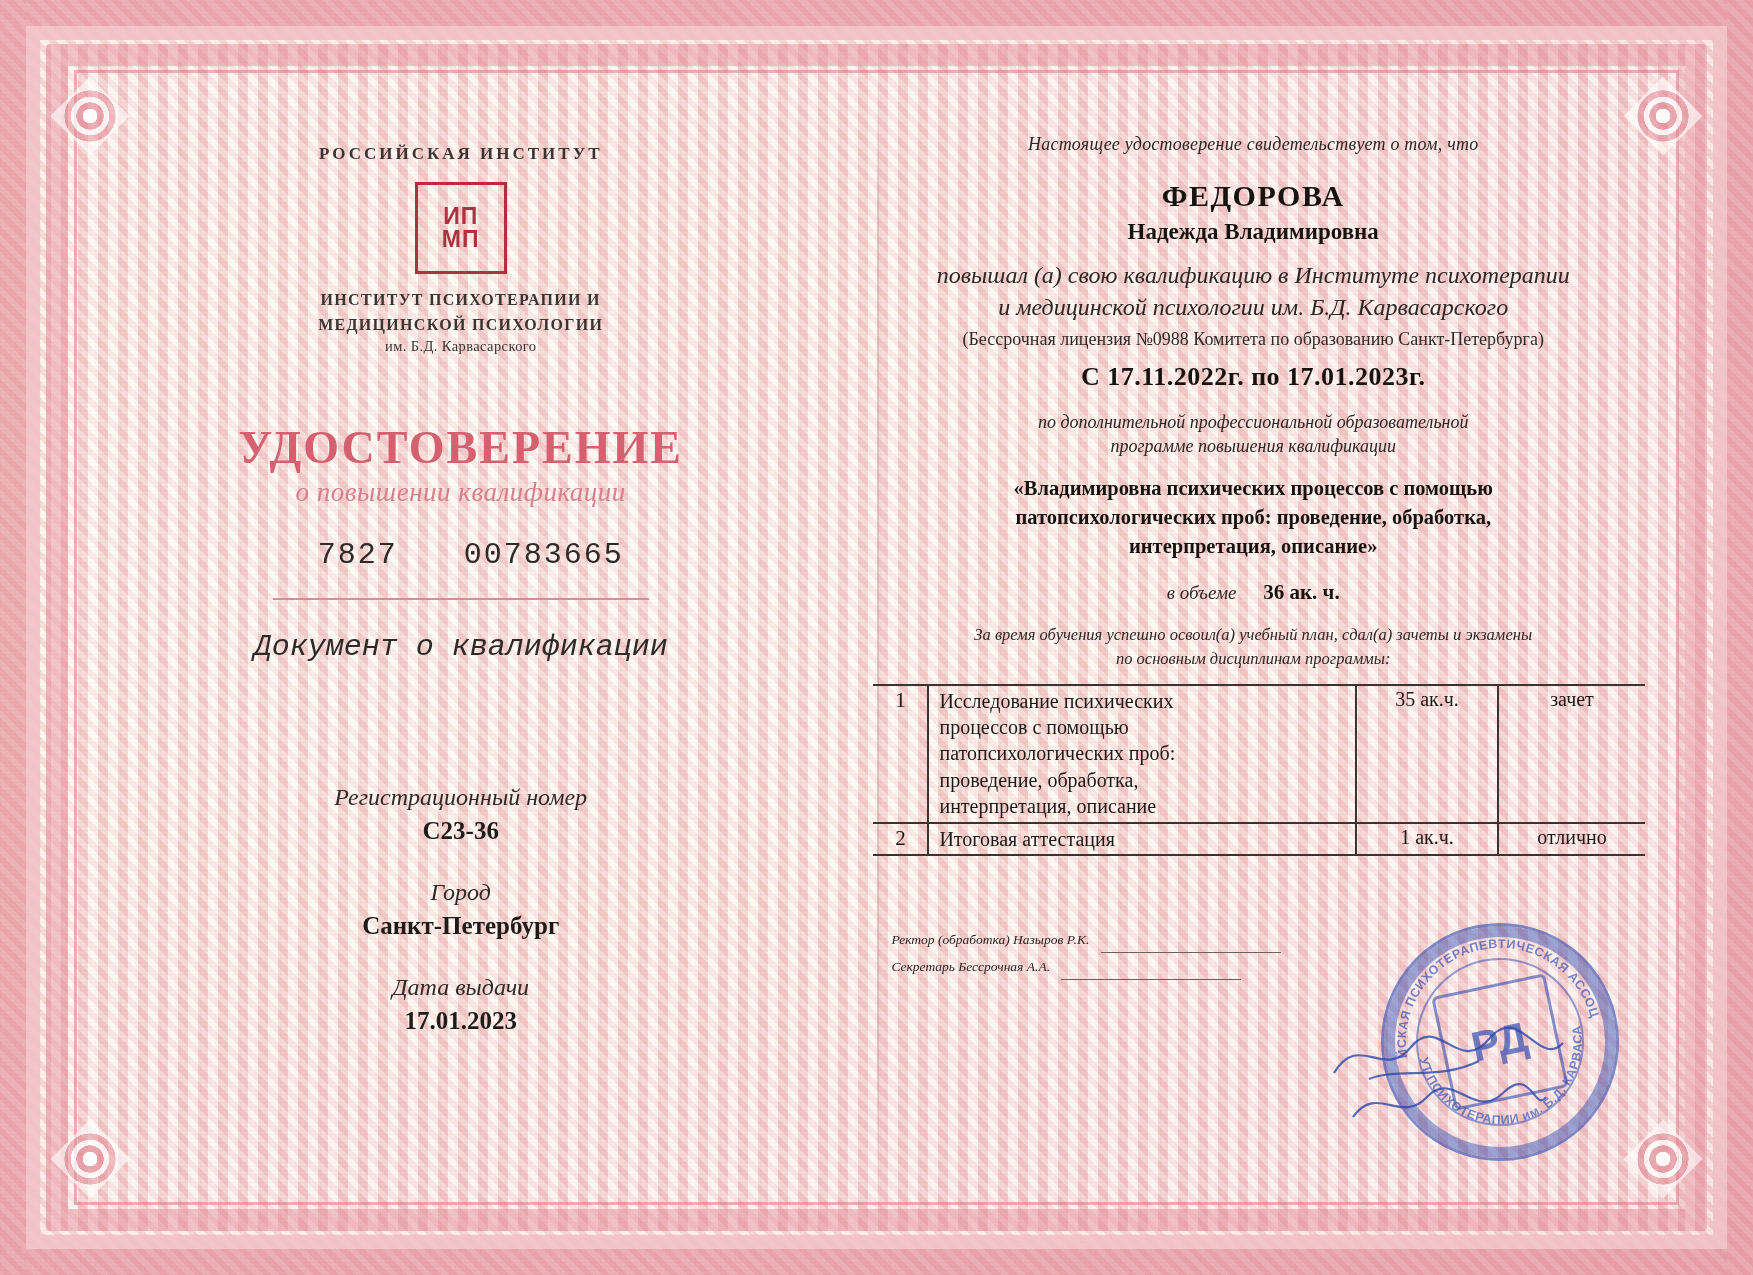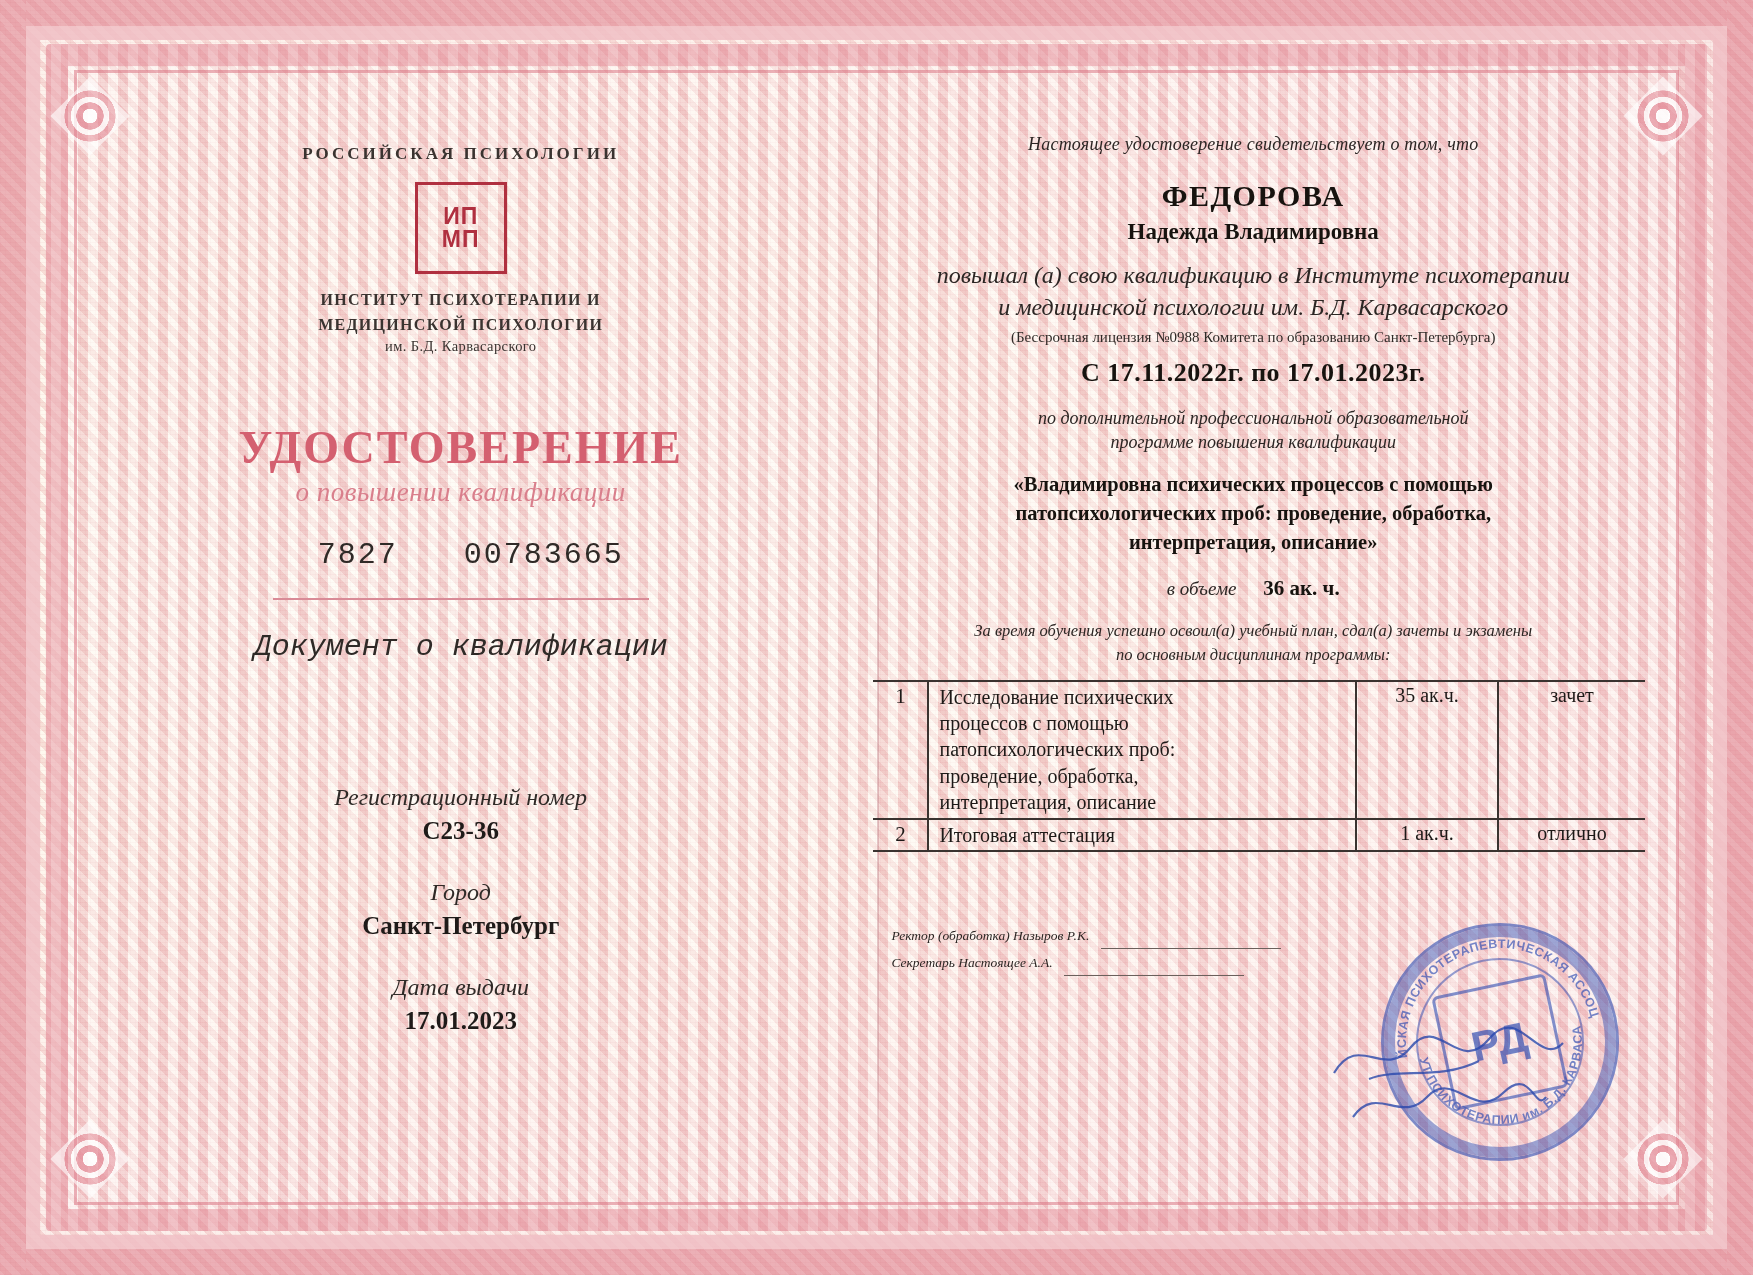--- a/index.html
+++ b/index.html
@@ -249,21 +249,21 @@
   .r-line-italic {
     text-align: center;
     font-style: italic;
     font-size: 24px;
     margin-top: 14px;
     line-height: 1.35;
     color: #2c2624;
   }
   .r-license {
     text-align: center;
-    font-size: 15px;
+    font-size: 18px;
     margin-top: 5px;
     color: #2f2a27;
   }
   .r-dates {
     text-align: center;
     font-weight: 700;
     font-size: 26px;
     margin-top: 12px;
     letter-spacing: 0.5px;
     color: #17130f;
@@ -426,21 +426,21 @@
   <div class="rosette tr"></div>
   <div class="rosette bl"></div>
   <div class="rosette br"></div>
 
   <div class="fold"></div>
 
   <div class="pages">
 
     <div class="page-left">
 
-      <div class="country">РОССИЙСКАЯ ПСИХОЛОГИИ</div>
+      <div class="country">РОССИЙСКАЯ ИНСТИТУТ</div>
 
       <div class="logo-wrap">
         <div class="logo">
           <div class="logo-text">
             <div>ИП</div>
             <div>МП</div>
           </div>
         </div>
       </div>
 
@@ -537,21 +537,21 @@
           </tr>
         </tbody>
       </table>
 
       <div class="signatures">
         <div>
           <span>Ректор (обработка) Назыров Р.К.</span>
           <span class="sig-line"></span>
         </div>
         <div>
-          <span>Секретарь Настоящее А.А.</span>
+          <span>Секретарь Бессрочная А.А.</span>
           <span class="sig-line"></span>
         </div>
       </div>
 
       <svg class="scribble" style="left:500px; bottom:92px; width:240px; height:70px;" viewBox="0 0 240 70">
         <path d="M5 52 C 30 10, 55 60, 82 26 S 130 55, 160 18 S 210 48, 234 22"></path>
         <path d="M40 58 C 70 46, 110 60, 150 40"></path>
       </svg>
       <svg class="scribble" style="left:520px; bottom:52px; width:200px; height:54px;" viewBox="0 0 200 54">
         <path d="M4 40 C 28 6, 52 48, 78 20 S 126 44, 154 16 S 186 36, 197 20"></path>

